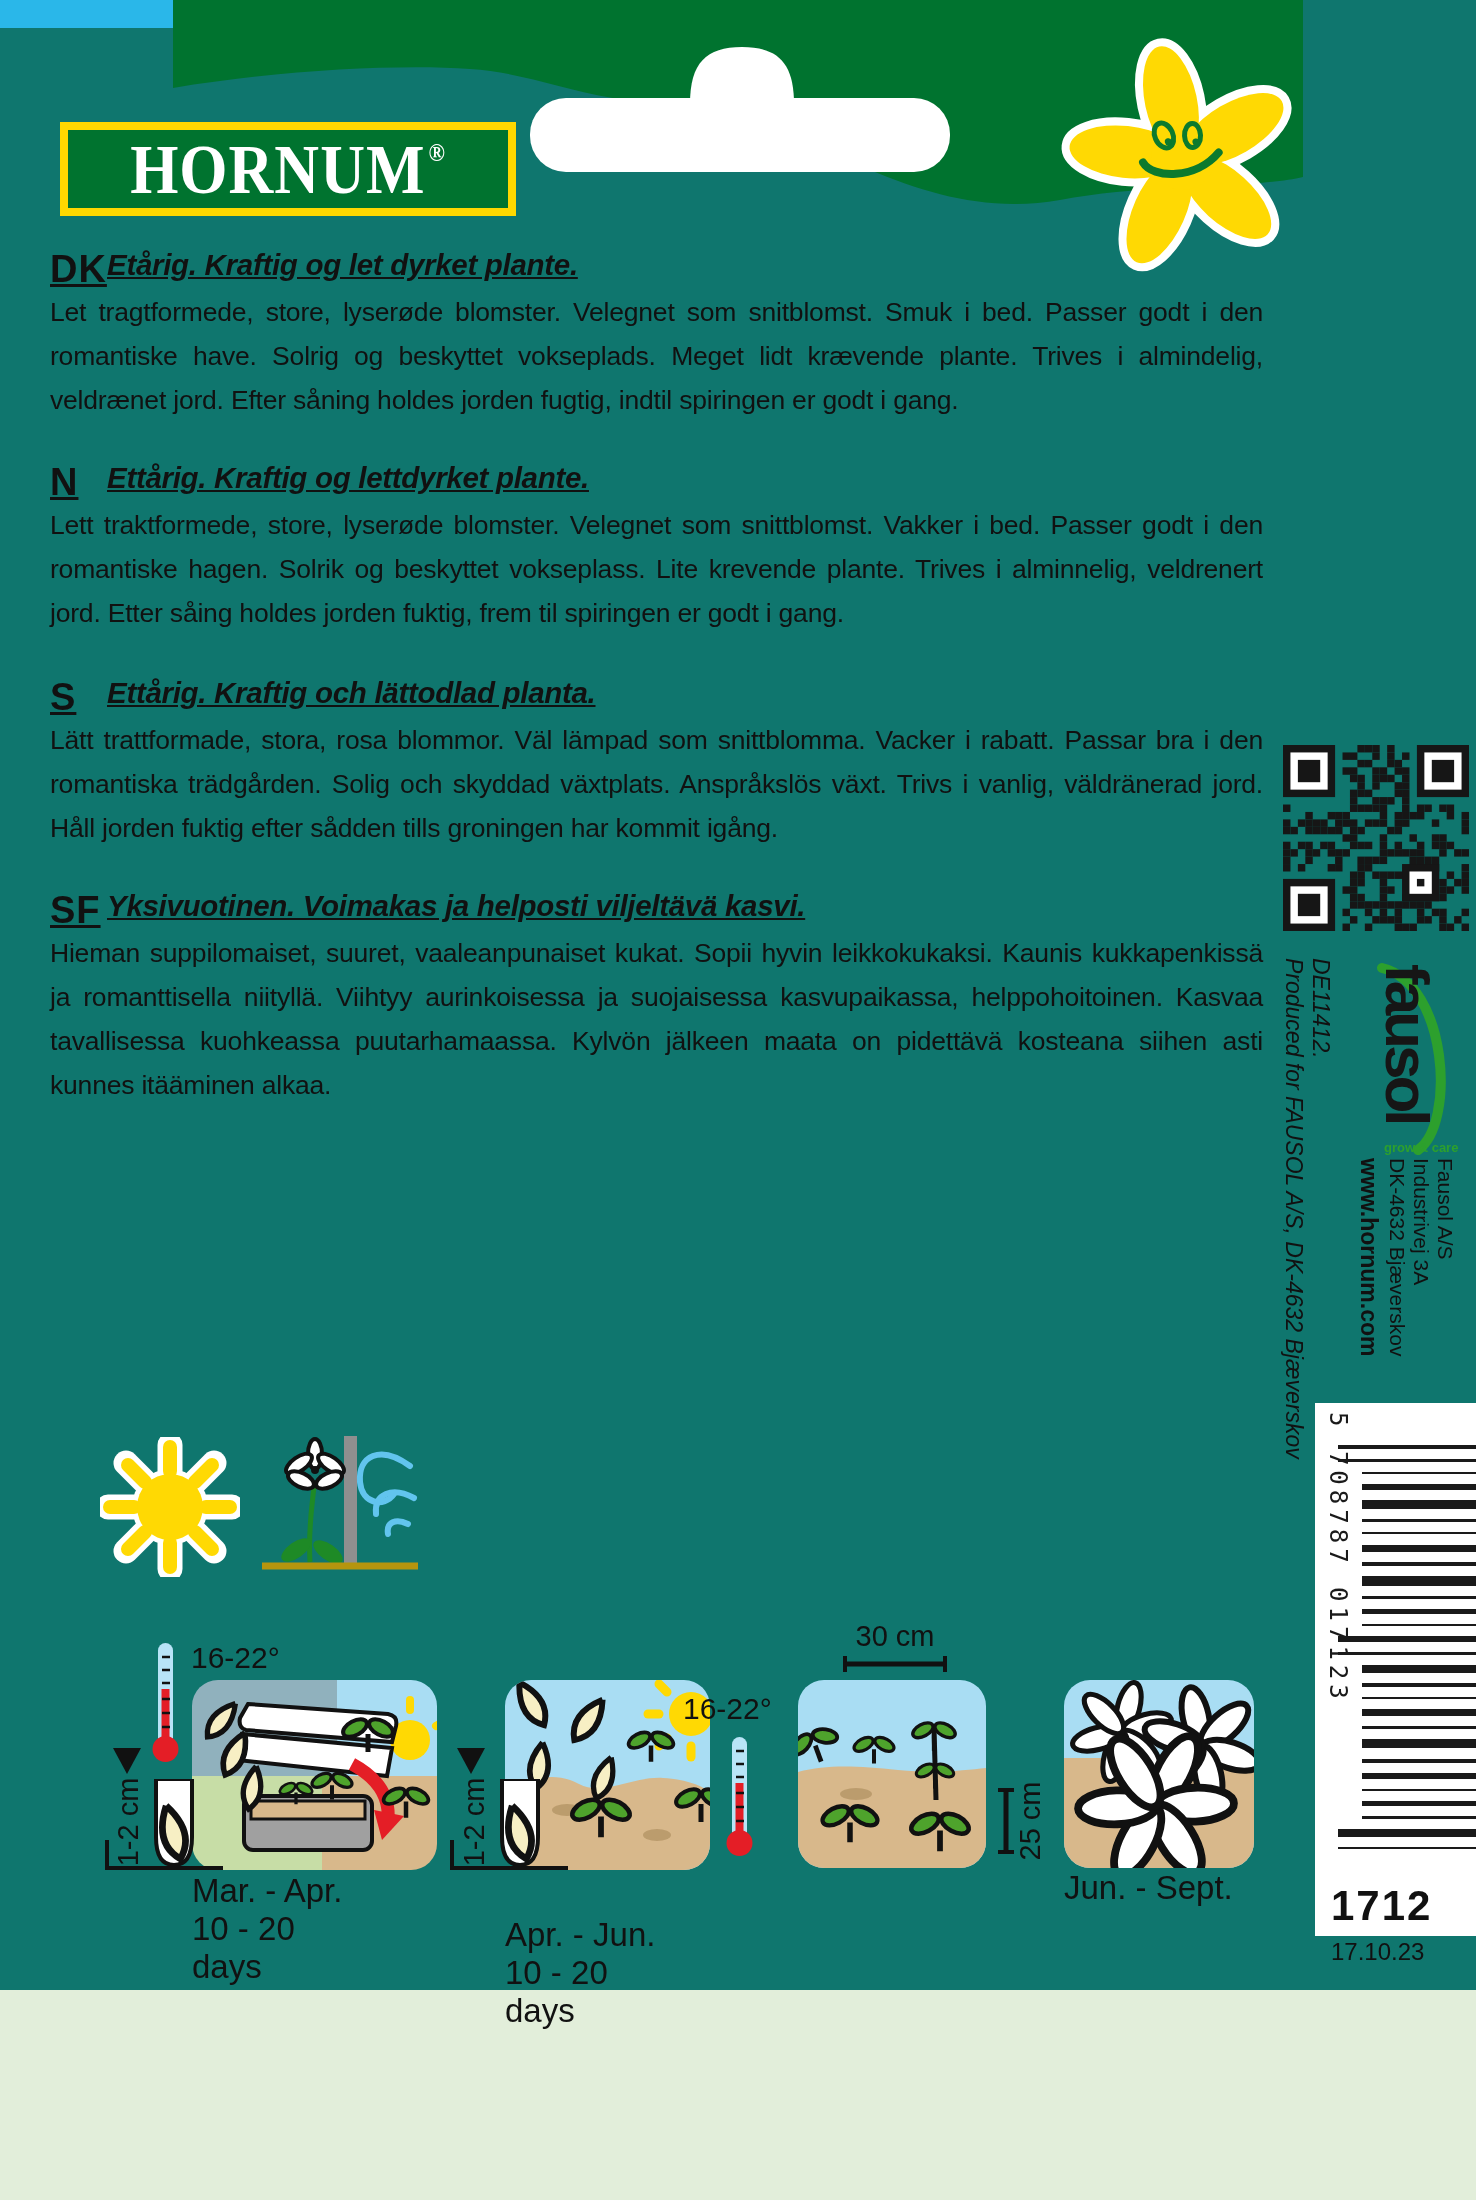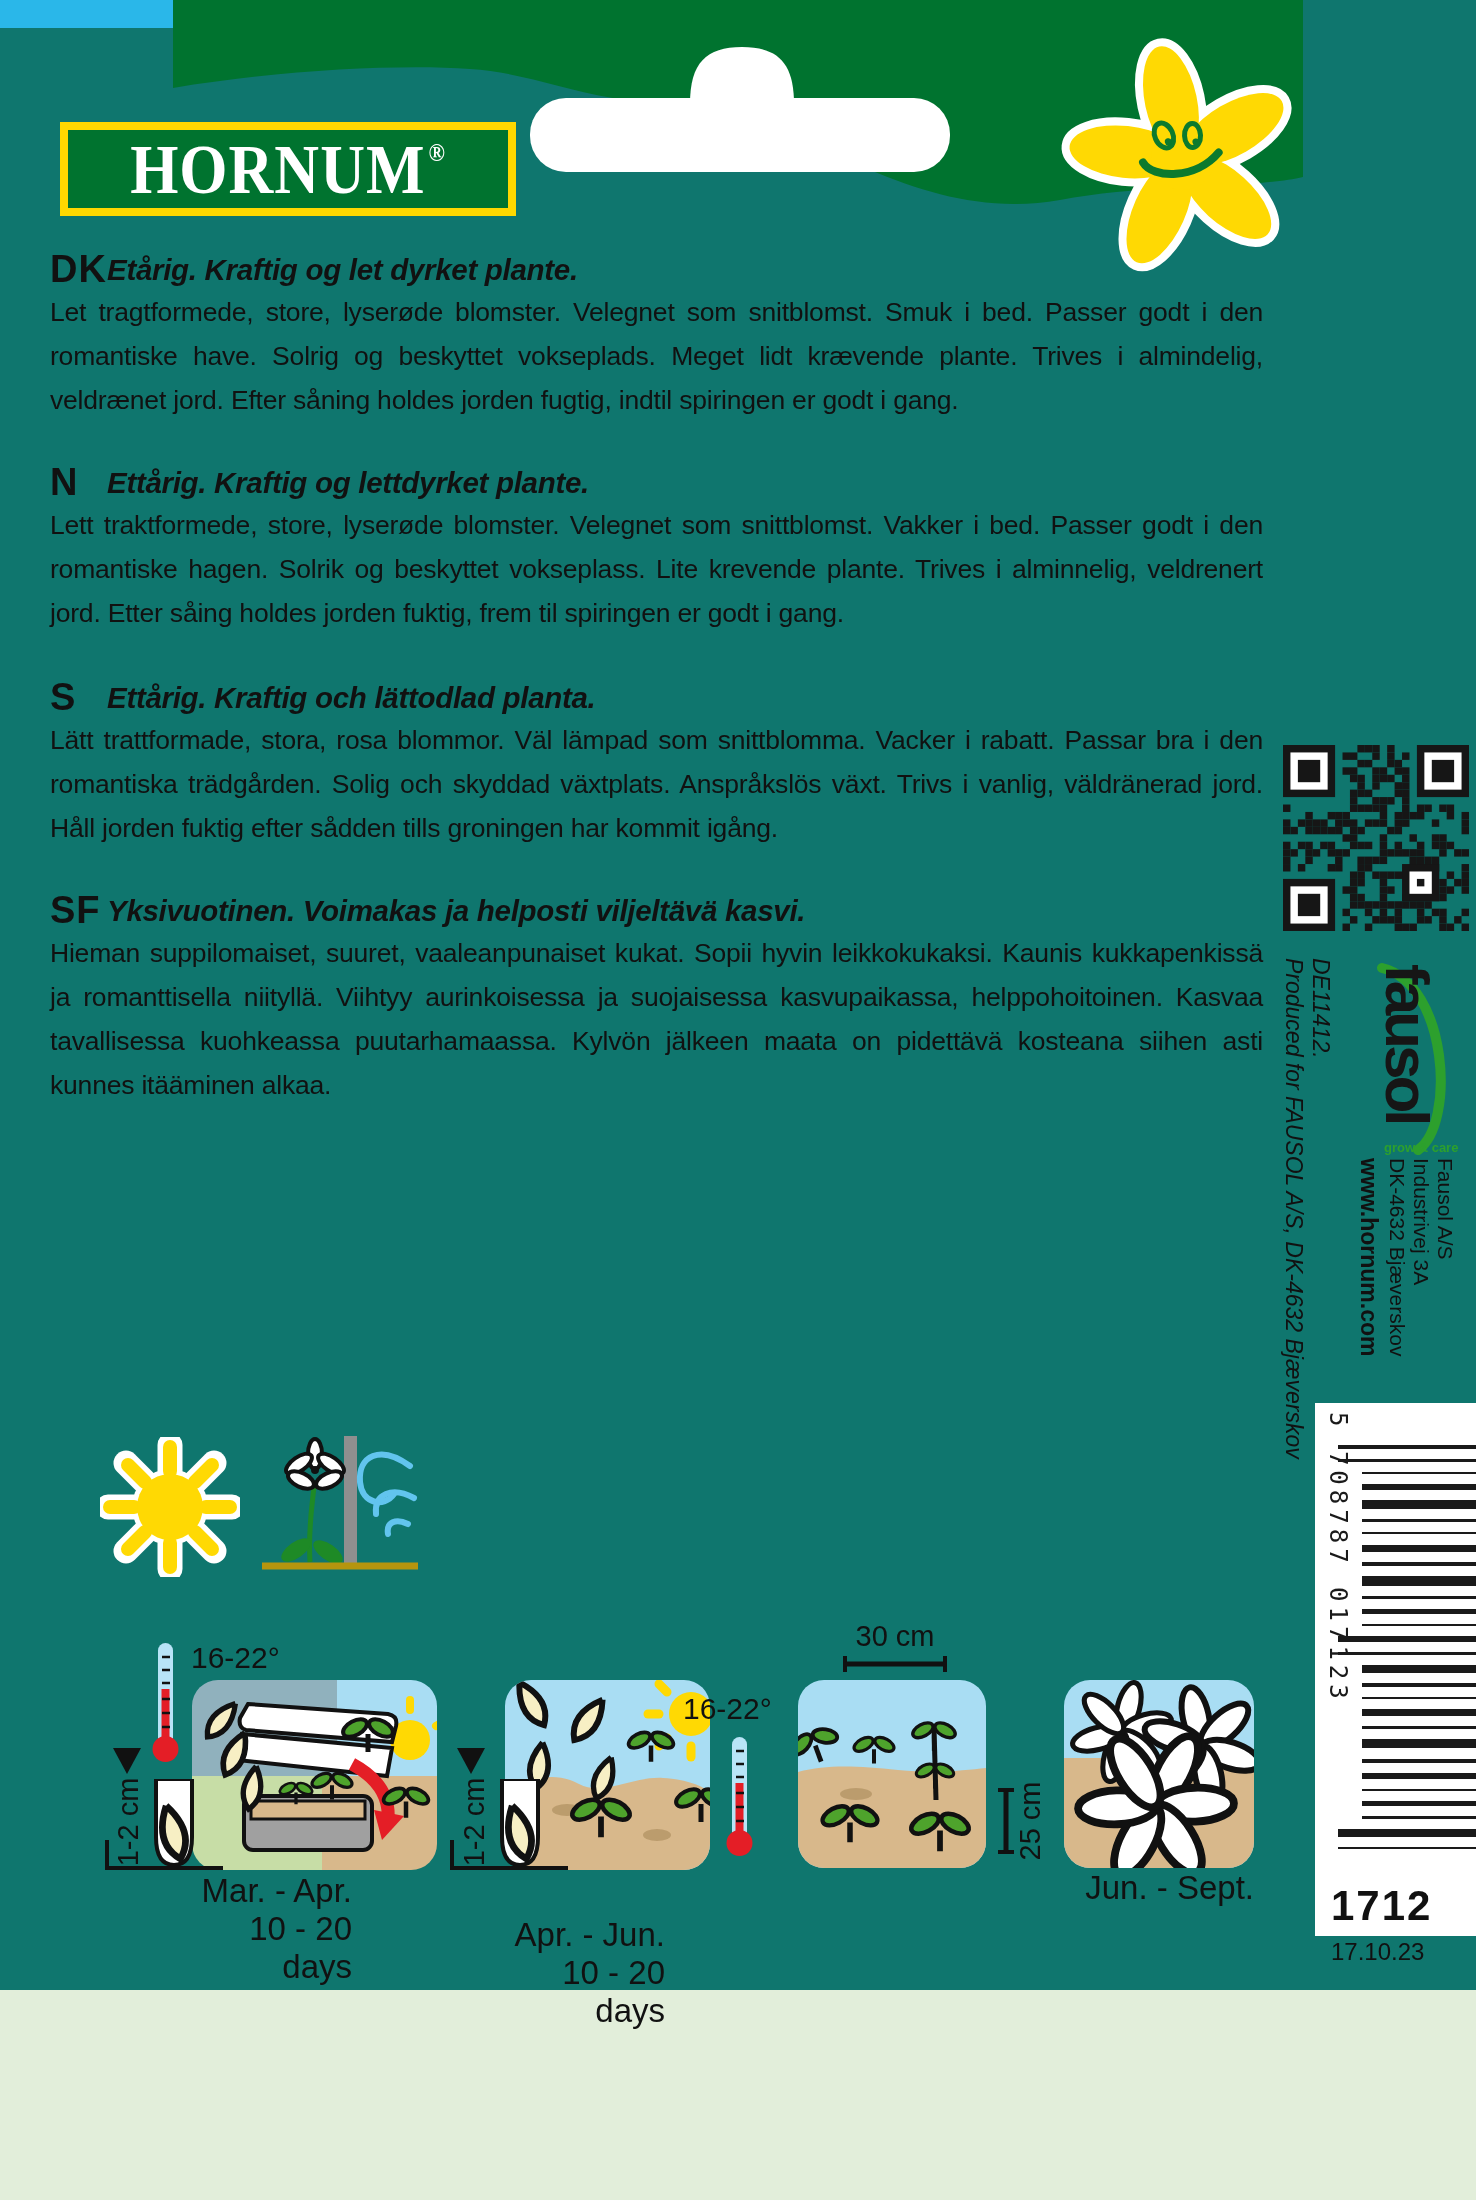--- a/index.html
+++ b/index.html
@@ -9,42 +9,42 @@
   .blue-bar{position:absolute;left:0;top:0;width:174px;height:28px;background:#2ab7e9;}
   .header-svg{position:absolute;left:0;top:0;}
   
   .brand{position:absolute;left:60px;top:122px;width:440px;height:78px;background:#00732f;
          border:8px solid #ffd800;display:flex;align-items:center;justify-content:center;}
   .brand .word{font-family:"Liberation Serif",serif;font-weight:bold;font-size:62px;color:#fff;
          letter-spacing:1px;transform:scaleY(1.12);line-height:1;}
   .brand sup{font-size:22px;vertical-align:28px;margin-left:3px;}
   
   .lang{position:absolute;left:50px;width:1213px;}
-  .lang .head{display:flex;align-items:center;}
+  .lang .head{display:flex;align-items:flex-start;text-decoration:underline;}
   .lang .code{font-weight:bold;font-size:38px;min-width:57px;letter-spacing:1px;}
   .lang .title{font-weight:bold;font-style:italic;font-size:29.5px;letter-spacing:-0.3px;}
   .lang .body{position:absolute;left:0;width:1213px;font-size:26.5px;line-height:44px;
               letter-spacing:-0.2px;text-align:justify;text-align-last:left;}
   
   .rot90tl{position:absolute;transform-origin:0 0;transform:rotate(90deg);}
   .produced{width:470px;height:54px;font-style:italic;font-size:23px;line-height:27px;white-space:nowrap;}
   .addr{width:200px;height:96px;font-size:21px;line-height:24px;white-space:nowrap;}
   .addr .www{font-weight:bold;font-size:23px;margin-top:4px;}
   .rotccw{position:absolute;transform:rotate(-90deg);font-size:29px;white-space:nowrap;text-align:center;}
   
   .bc-box{position:absolute;left:1315px;top:1403px;width:161px;height:533px;background:#fff;}
   .bc-digits{width:432px;height:30px;font-family:"DejaVu Sans Mono",monospace;font-size:24px;
              letter-spacing:5px;white-space:nowrap;color:#1a1a1a;}
   .bc-bars{position:absolute;left:1315px;top:1445px;width:161px;height:404px;}
   .bc-bars div{position:absolute;right:0;background:#1a1a1a;}
   .bc-num{position:absolute;left:1331px;top:1882px;font-size:42px;font-weight:bold;letter-spacing:2px;}
   .bc-date{position:absolute;left:1331px;top:1938px;font-size:24px;text-align:center;}
   
   .temp{position:absolute;font-size:30px;}
-  .caption{position:absolute;font-size:33px;line-height:38px;text-align:right;}
+  .caption{position:absolute;font-size:33px;line-height:38px;text-align:left;}
   .lbl-20{position:absolute;left:843px;top:1620px;width:104px;font-size:29px;text-align:center;}
   svg{display:block;}
 </style>
 </head>
 <body>
 
 <div class="page">
   <div class="bottom-band"></div>
   <div class="blue-bar"></div>
 

